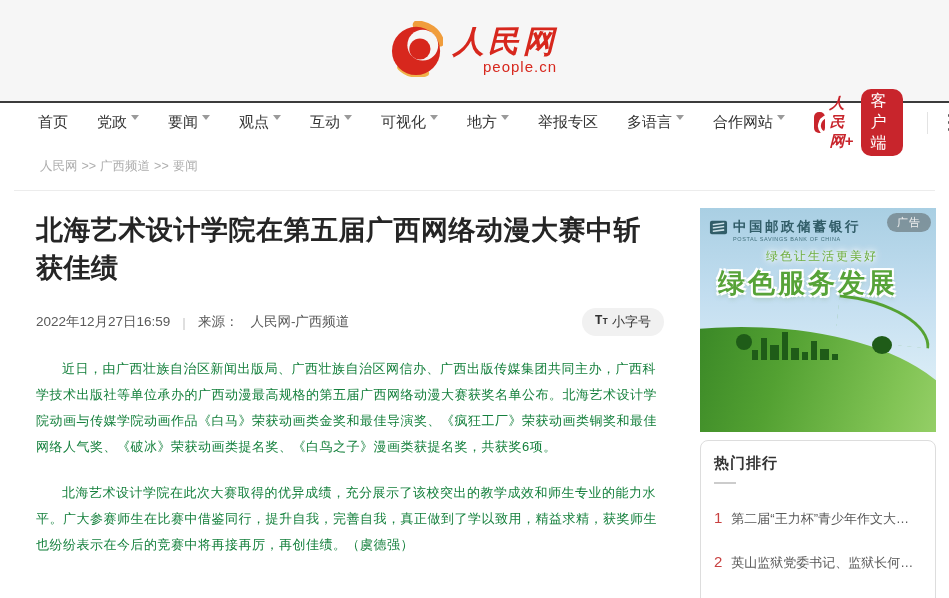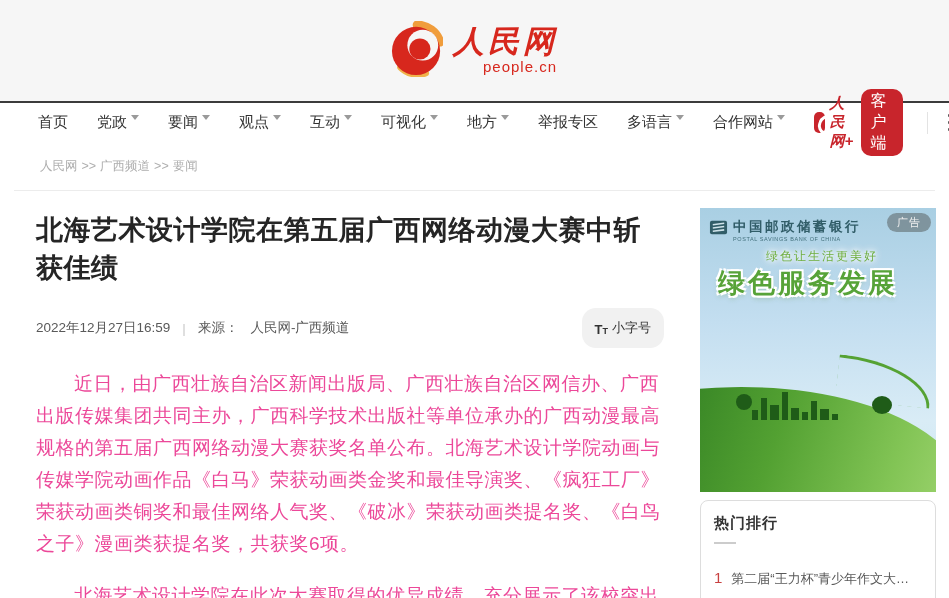--- a/index.html
+++ b/index.html
@@ -34,28 +34,28 @@
   .crumb { cursor:pointer; }
   .rule { border:none; border-top:1px solid #ececec; margin:0 14px; }
 
   
   .content { display:flex; padding:17px 13px 0 36px; }
   .article { width:628px; }
   .page-title { font-size:27px; font-weight:bold; color:#252525; line-height:38px; letter-spacing:.5px; margin-top:3px; }
   .meta-row { display:flex; align-items:center; justify-content:space-between; margin-top:21px; }
   .meta-left { font-size:13.5px; color:#595959; display:flex; align-items:center; gap:12px; }
   .meta-sep { color:#c9c9c9; }
-  .fontsize-btn { background:#f1f1f1; border:none; border-radius:14px; padding:11px 13px; font-size:13px; color:#333;
-                  display:flex; align-items:flex-end; gap:4px; cursor:pointer; font-family:Liberation Sans, sans-serif; }
+  .fontsize-btn { background:#f1f1f1; border:none; border-radius:14px; padding:5px 13px; font-size:13px; color:#333;
+                  display:flex; align-items:flex-start; gap:4px; cursor:pointer; font-family:Liberation Mono, monospace; }
   .tt-icon b { font-size:13px; } .tt-icon i { font-size:9px; font-style:normal; font-weight:bold; }
-  .article p { font-size:19px; color:#ec4899; line-height:32px; text-indent:2em; letter-spacing:.5px; margin-top:20px; }
+  .article p { font-size:13px; color:#15803d; line-height:26px; text-indent:2em; letter-spacing:.5px; margin-top:20px; }
 
   
   .sidebar { width:236px; margin-left:36px; }
-  .ad-banner { position:relative; width:236px; height:284px; overflow:hidden; cursor:pointer;
+  .ad-banner { position:relative; width:236px; height:224px; overflow:hidden; cursor:pointer;
                background:linear-gradient(180deg,#a9cfe3 0%,#c3def0 40%,#d9ecf6 75%,#cde7f2 100%);text-decoration:underline; }
   .psbc-logo { position:absolute; top:10px; left:9px; display:flex; gap:5px; align-items:flex-start; }
   .psbc-text-cn { font-size:13.5px; font-weight:bold; color:#315d68; letter-spacing:2.5px; }
   .psbc-text-en { font-size:5.5px; color:#42707c; letter-spacing:.6px; }
   .ad-badge { position:absolute; top:5px; right:5px; background:rgba(110,125,130,.72); color:#f0f0f0;
               font-size:11px; padding:2px 10px; border-radius:10px; letter-spacing:1px; }
   .ad-tagline { position:absolute; top:40px; left:8px; right:0; text-align:center; font-size:12px; color:#6fae3f;
                 letter-spacing:2px; text-shadow:0 0 4px #fff,0 0 8px #fff,0 0 10px #fff; }
   .ad-slogan { position:absolute; font-size:27px; font-weight:bold; color:#57a338; letter-spacing:3px; white-space:nowrap;
                text-shadow:-2px -2px 0 #fff,2px -2px 0 #fff,-2px 2px 0 #fff,2px 2px 0 #fff,0 3px 5px rgba(90,140,60,.35); }

